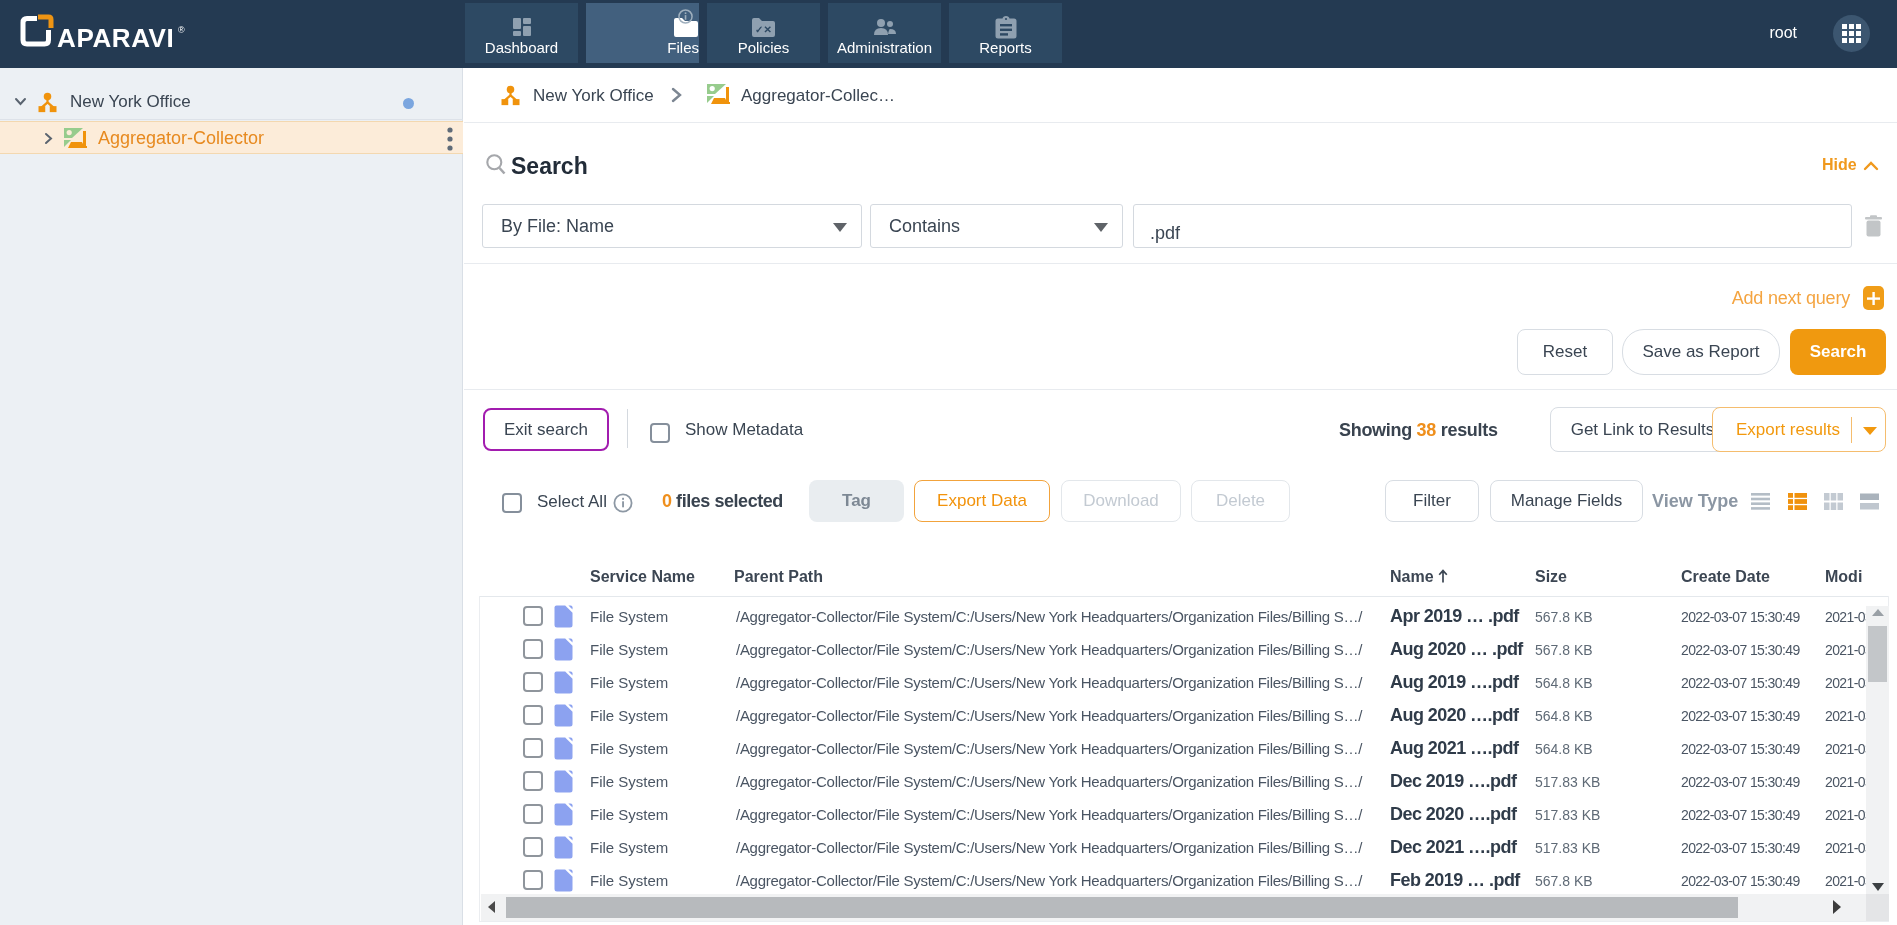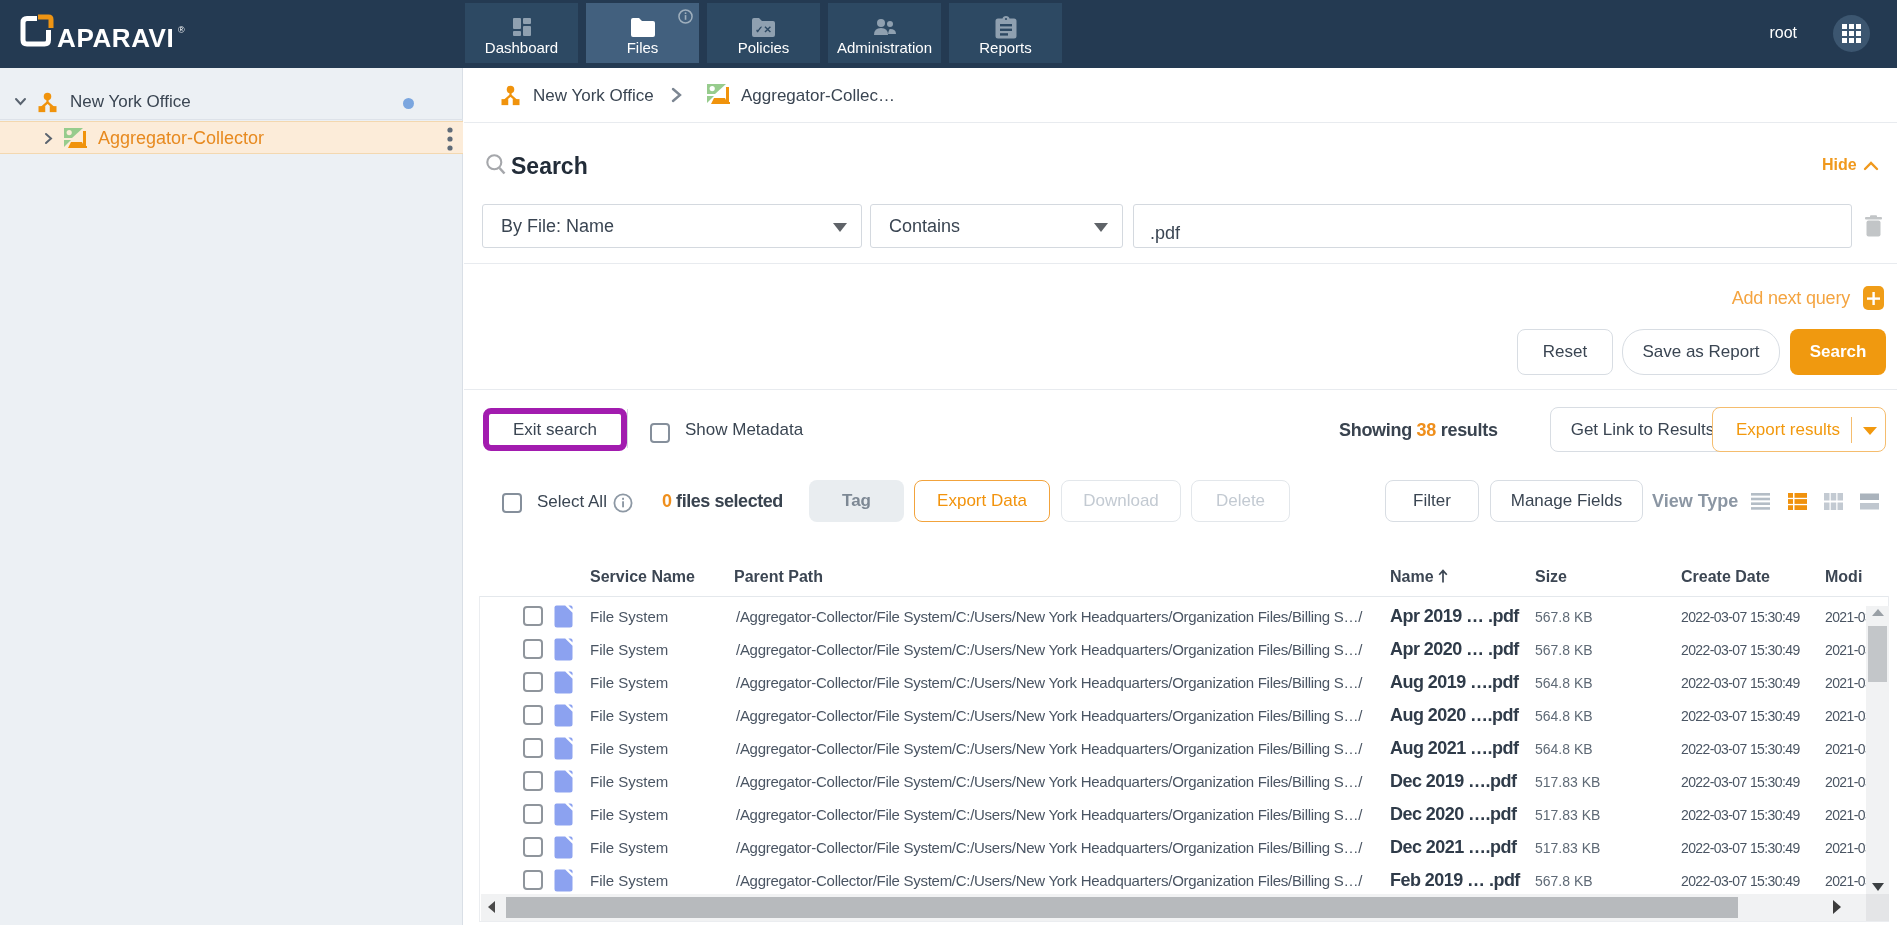--- a/index.html
+++ b/index.html
@@ -2,21 +2,21 @@
 <html><head>
 <meta charset="utf-8">
 <style>
 * { margin:0; padding:0; box-sizing:border-box; }
 html,body { width:1897px; height:925px; overflow:hidden; font-family:"Liberation Sans", sans-serif; background:#fff; }
 .abs { position:absolute; }
 
 .navbar { position:absolute; left:0; top:0; width:1897px; height:68px; background:#243a52; }
 .tabs { position:absolute; left:465px; top:3px; display:flex; gap:8px; }
 .tab { width:113px; height:60px; background:#2d4963; color:#fff; display:flex; flex-direction:column; align-items:center; justify-content:flex-end; padding-bottom:7px; font-size:15px; position:relative; }
-.tab.active { background:#42607e; }
+.tab.active { background:#42607e;align-items:flex-end; }
 .tab svg { display:block; }
 .tab .info { position:absolute; top:6px; right:6px; }
 .userright { position:absolute; right:27px; top:0; height:66px; display:flex; align-items:center; gap:36px; color:#fff; font-size:16px; }
 .gridbtn { width:37px; height:37px; border-radius:50%; background:#3c5670; display:flex; align-items:center; justify-content:center; }
 
 .sidebar { position:absolute; left:0; top:68px; width:463px; height:857px; background:#ecf0f4; border-right:1px solid #d9dfe6; }
 .trow1 { position:absolute; left:0; top:16px; width:463px; height:36px; border-bottom:1px solid #dde2e9; }
 .trow2 { position:absolute; left:0; top:53px; width:463px; height:33px; background:#fcecd9; border-top:1px solid #f3d8b0; border-bottom:1px solid #f3d8b0; }
 .trow1 .chev { position:absolute; left:14px; top:11px; }
 .trow1 .nicon { position:absolute; left:37px; top:7px; }
@@ -48,21 +48,21 @@
 .trash { position:absolute; left:1401px; top:147px; }
 .divider1 { position:absolute; left:0px; top:195px; width:1433px; height:1px; background:#e8ebef; }
 .addnext { position:absolute; right:47px; top:220px; font-size:18px; color:#f4a440; letter-spacing:-0.2px; }
 .plusbtn { position:absolute; left:1399px; top:218px; width:21px; height:24px; background:#f09d17; border-radius:5px; color:#fff; display:flex; align-items:center; justify-content:center; }
 .btnrow { position:absolute; top:261px; height:46px; border-radius:8px; font-size:17px; display:flex; align-items:center; justify-content:center; color:#3a4552; background:#fff; border:1px solid #d8dde3; }
 .breset { left:1053px; width:96px; }
 .bsave { left:1158px; width:158px;border-radius:22px; }
 .bsearch { left:1326px; width:96px; background:#f0990f; border:none; color:#fff; font-weight:bold; }
 .divider2 { position:absolute; left:0px; top:321px; width:1433px; height:1px; background:#e8ebef; }
 
-.bexit { position:absolute; left:19px; top:340px; width:144px; height:43px; border:6px solid #a21caf; border-radius:8px; background:#fff; font-size:17px; color:#3a4552; display:flex; align-items:center; justify-content:center; }
+.bexit { position:absolute; left:19px; top:340px; width:126px; height:43px; border:2px solid #a21caf; border-radius:8px; background:#fff; font-size:17px; color:#3a4552; display:flex; align-items:center; justify-content:center; }
 .vsep { position:absolute; left:163px; top:341px; width:1px; height:39px; background:#d4d9df; }
 .ckbox { position:absolute; width:20px; height:20px; border:2px solid #858f9b; border-radius:4px; background:#fff; }
 .showmeta { position:absolute; left:221px; top:352px; font-size:17px; color:#3a4552; }
 .showing { position:absolute; left:875px; top:352px; font-size:18px; font-weight:bold; color:#39434f; letter-spacing:-0.3px; }
 .showing .n { color:#ef8f1c; }
 .bgetlink { position:absolute; left:1052px; top:339px; width:185px; height:45px; border:1px solid #d8dde3; border-radius:8px; background:#fff; font-size:17px; color:#3a4552; display:flex; align-items:center; justify-content:center;margin-left:34px; }
 .bexport { position:absolute; left:1248px; top:339px; width:174px; height:45px; border:1px solid #f5bd6e; border-radius:8px; background:#fff; font-size:17px; color:#f2990e; }
 .bexport .txt { position:absolute; left:23px; top:12px; }
 .bexport .dv { position:absolute; left:138px; top:9px; width:1px; height:26px; background:#f5bd6e; }
 .bexport .car { position:absolute; left:150px; top:19px; width:0; height:0; border-left:7px solid transparent; border-right:7px solid transparent; border-top:8px solid #f2990e; }
@@ -351,21 +351,21 @@
         <span class="md">2021-03</span>
       </div>
 <div class="trow" style="top:565px">
         <span class="ck"></span>
         <svg class="ficon" width="19" height="23" viewBox="0 0 19 23" fill="#8ca2f0">
           <path d="M2.5,0.5 L11.2,0.5 L18.5,7.8 L18.5,20 Q18.5,22.5 16,22.5 L3,22.5 Q0.5,22.5 0.5,20 L0.5,2.5 Q0.5,0.5 2.5,0.5 Z"></path>
           <path d="M14.4,0.5 L16.7,0.5 Q18.5,0.5 18.5,2.3 L18.5,4.6 Z"></path>
         </svg>
         <span class="svc">File System</span>
         <span class="pth">/Aggregator-Collector/File System/C:/Users/New York Headquarters/Organization Files/Billing S…/</span>
-        <span class="nm">Apr 2020 … .pdf</span>
+        <span class="nm">Aug 2020 … .pdf</span>
         <span class="sz">567.8 KB</span>
         <span class="cd">2022-03-07 15:30:49</span>
         <span class="md">2021-03</span>
       </div>
 <div class="trow" style="top:598px">
         <span class="ck"></span>
         <svg class="ficon" width="19" height="23" viewBox="0 0 19 23" fill="#8ca2f0">
           <path d="M2.5,0.5 L11.2,0.5 L18.5,7.8 L18.5,20 Q18.5,22.5 16,22.5 L3,22.5 Q0.5,22.5 0.5,20 L0.5,2.5 Q0.5,0.5 2.5,0.5 Z"></path>
           <path d="M14.4,0.5 L16.7,0.5 Q18.5,0.5 18.5,2.3 L18.5,4.6 Z"></path>
         </svg>

